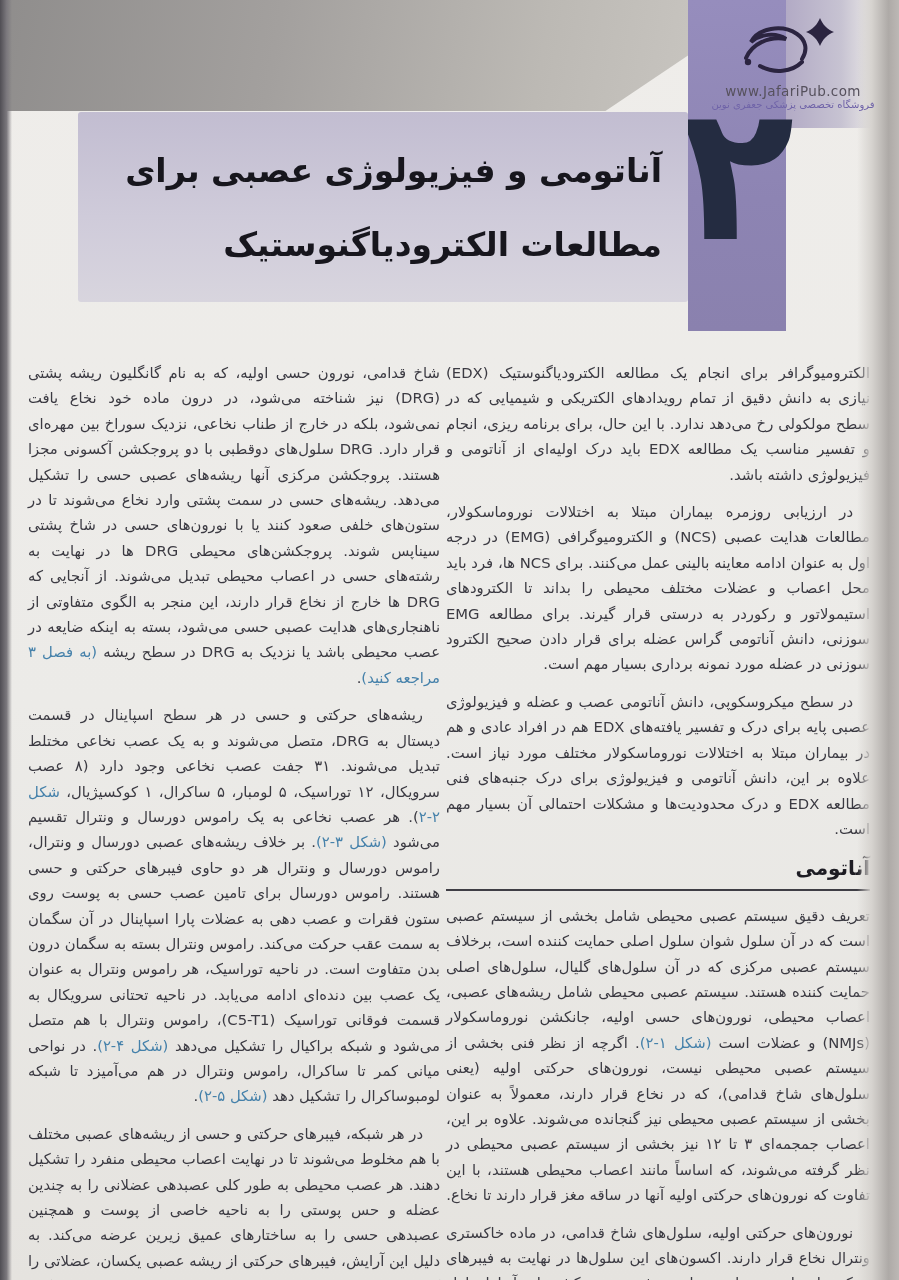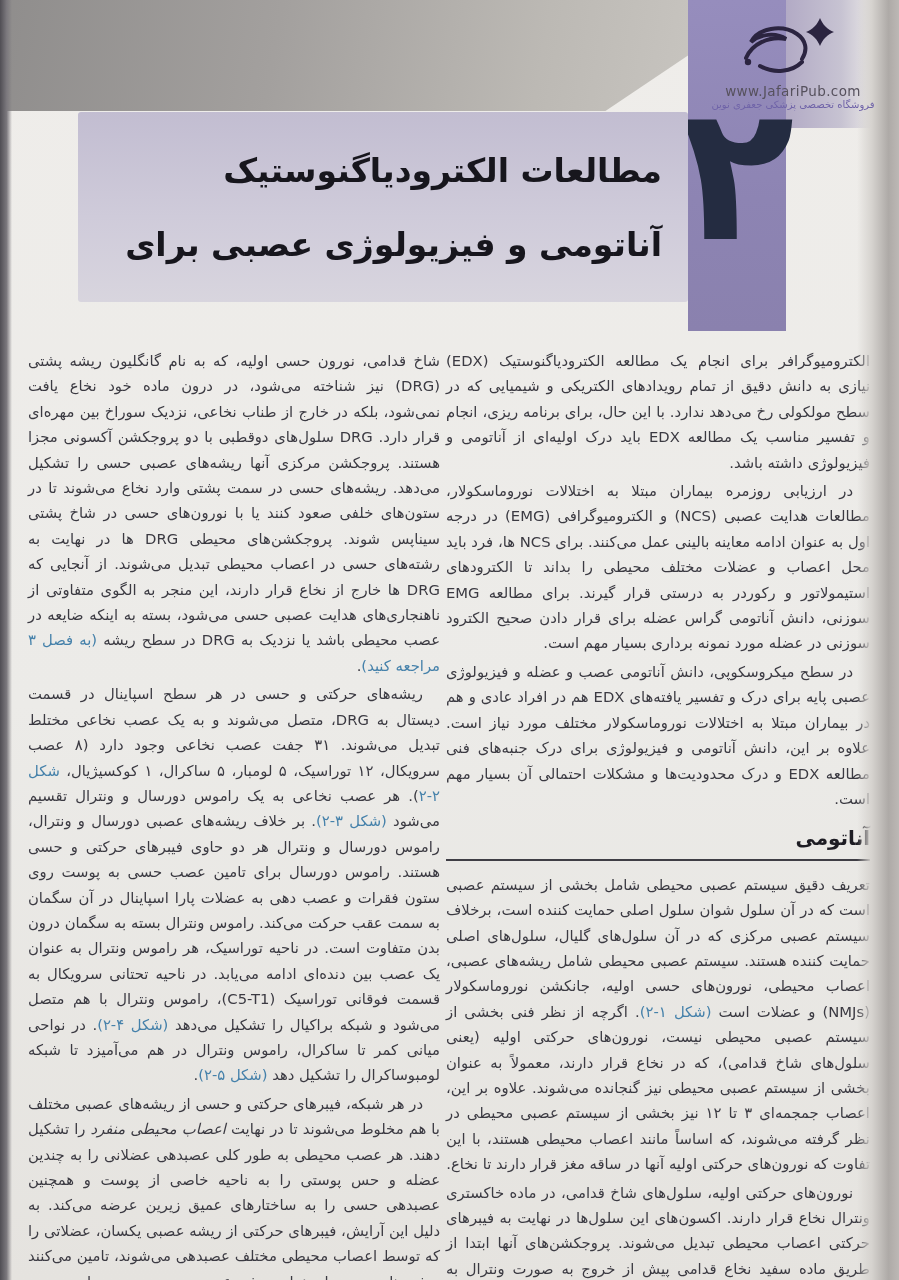--- a/index.html
+++ b/index.html
@@ -51,45 +51,45 @@
   }
   .wm-ornament{display:block;margin:0 auto;}
   .wm-url{font-size:13.5px;color:#56515d;letter-spacing:.4px;margin-top:7px;}
   .wm-tagline{font-size:10px;color:#6f63a8;margin-top:0;direction:rtl;}
   .col{
     position:absolute;top:348px;direction:rtl;text-align:justify;
     color:#3b3a42;font-size:14.8px;line-height:25.4px;z-index:3;
   }
   .col-right{right:29px;width:424px;}
   .col-left{left:28px;width:412px;}
-  .col p{margin:0 0 3px 0;}
+  .col p{margin:12px 0 3px 0;}
   .col p.indent{text-indent:17px;}
   .ref{color:#4581aa;}
-  .em{font-style:italic;}
+  .em{}
   .section-heading{
     font-size:20px;font-weight:bold;color:#1d1c23;margin:15px 0 0 0;text-align:right;
   }
   .heading-rule{border-bottom:2px solid #3f3e45;margin:7px 0 11px 0;}
 </style>
 </head>
 <body>
 
 <div class="canvas">
 
   <div class="top-band"></div>
   <div class="left-strip"></div>
   <div class="lavender-wash"></div>
 
   <div class="chapter-block">
     <div class="chapter-number">۲</div>
   </div>
 
   <div class="title-box">
+    <div class="title-line">آناتومی و فیزیولوژی عصبی برای</div>
     <div class="title-line">مطالعات الکترودیاگنوستیک</div>
-    <div class="title-line">آناتومی و فیزیولوژی عصبی برای</div>
   </div>
 
   <div class="watermark">
     <svg class="wm-ornament" width="118" height="60" viewBox="0 0 118 60" aria-hidden="true">
       <g fill="none" stroke="#2b2440" stroke-width="4" stroke-linecap="round">
         <path d="M12 42 C18 28 34 20 52 23 C42 16 26 18 17 26 C24 12 48 8 63 18 C72 24 74 34 68 43"></path>
         <path d="M26 50 C40 58 58 56 68 46"></path>
       </g>
       <path fill="#2b2440" d="M86 2 C88.5 8.5 93.5 13.5 100 16 C93.5 18.5 88.5 23.5 86 30 C83.5 23.5 78.5 18.5 72 16 C78.5 13.5 83.5 8.5 86 2 Z"></path>
       <circle cx="14" cy="46" r="3.2" fill="#2b2440"></circle>

